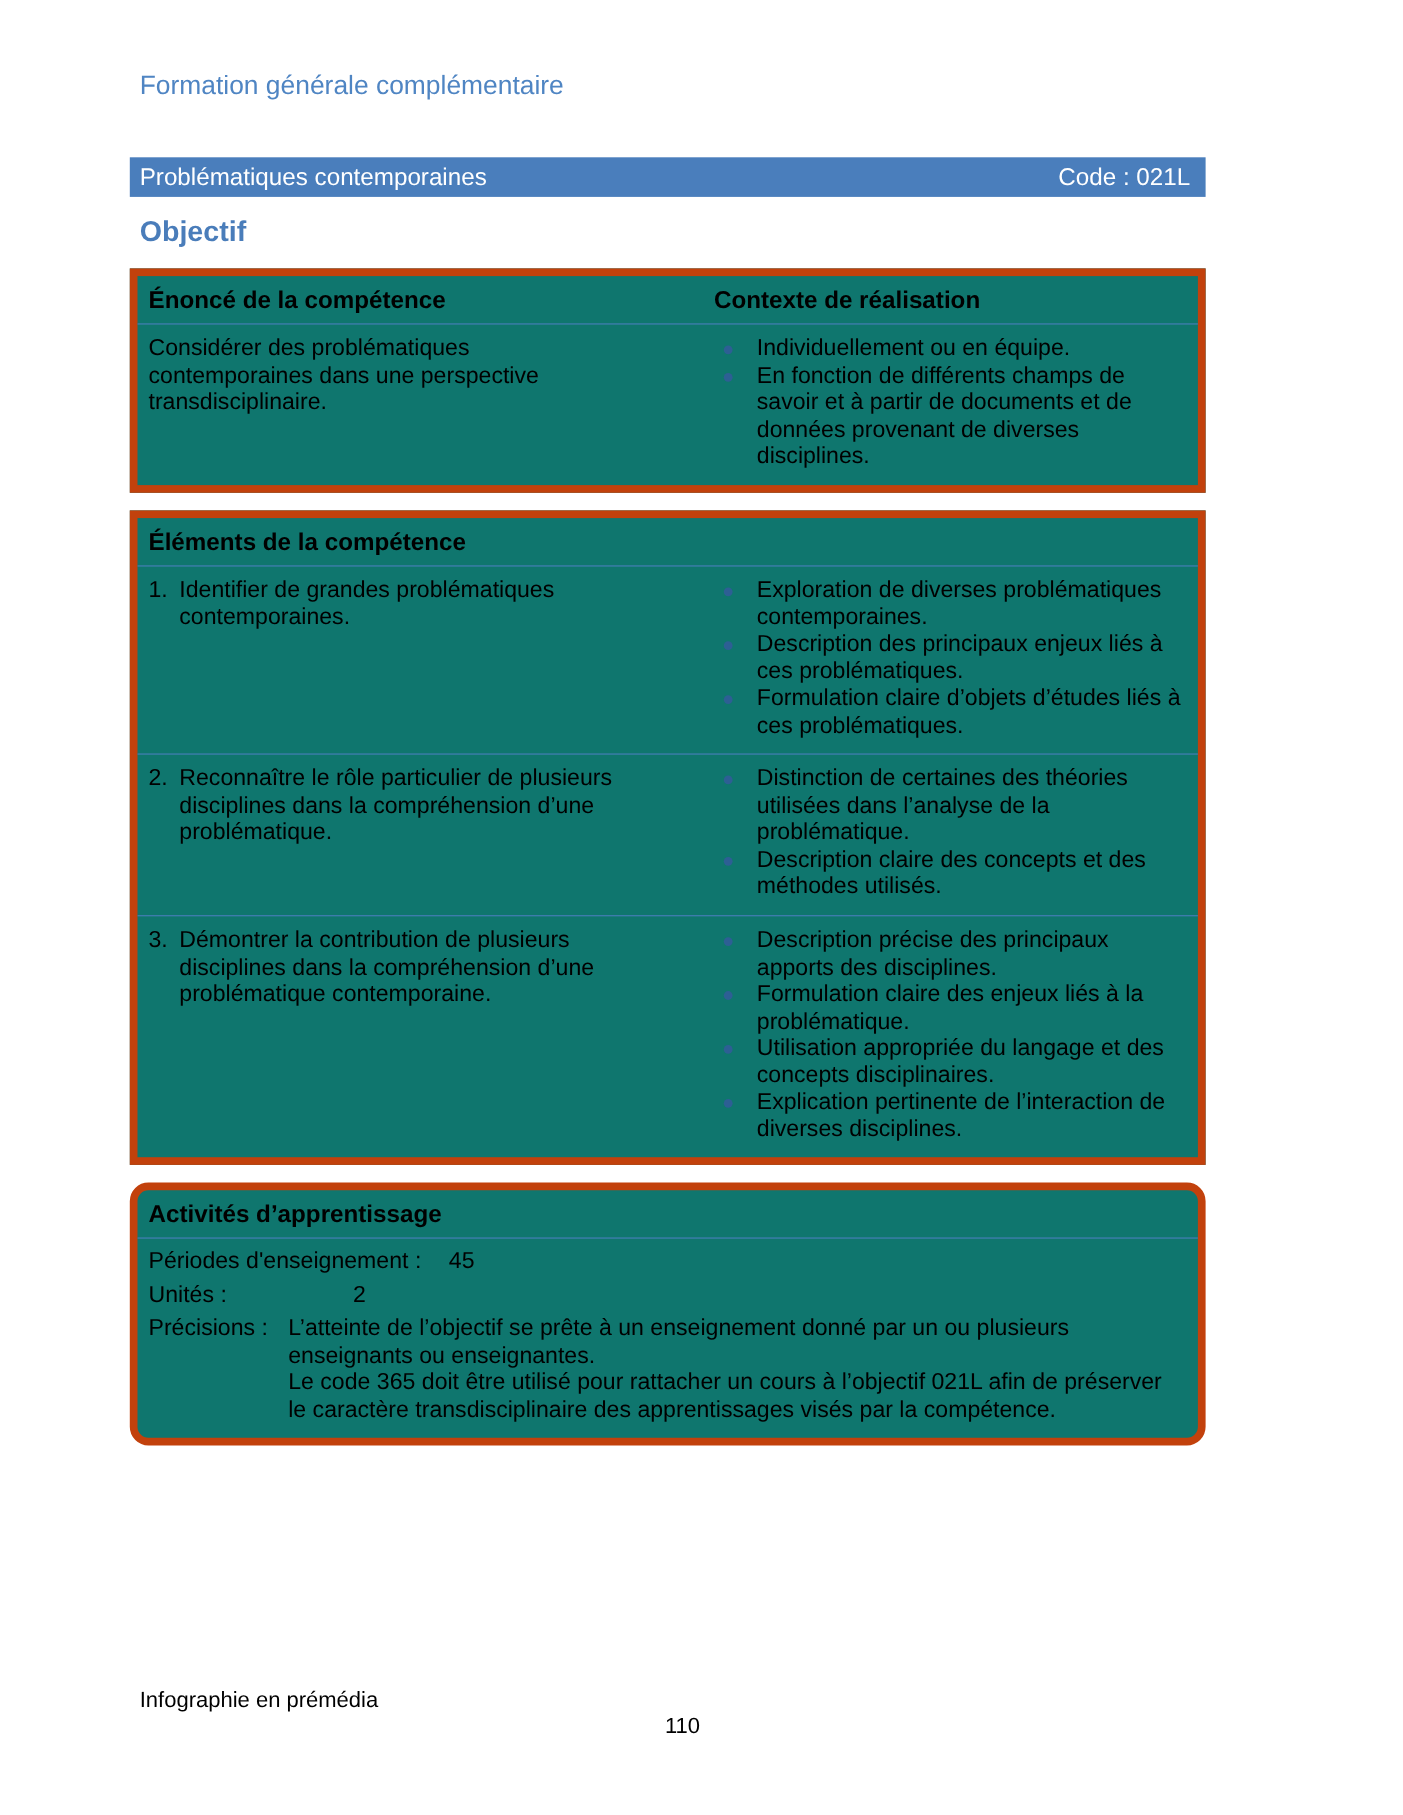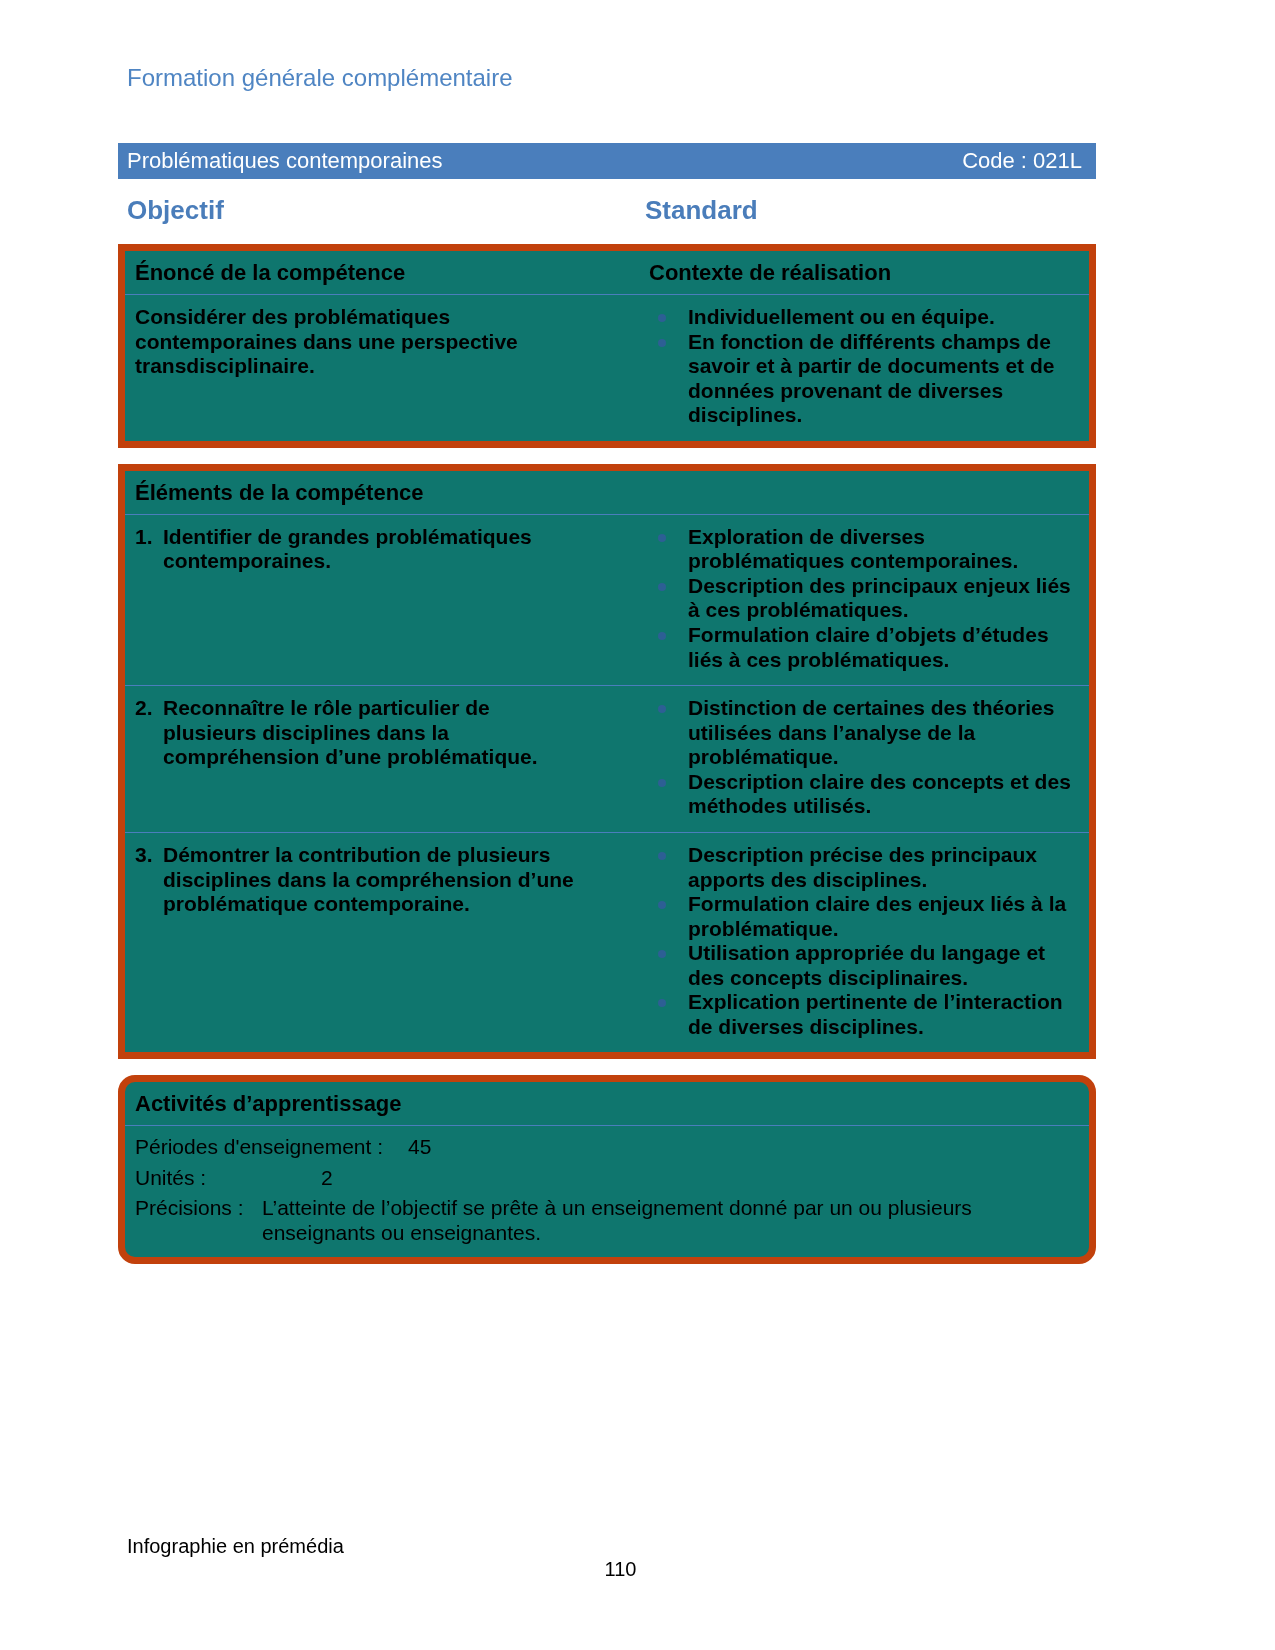--- a/index.html
+++ b/index.html
@@ -19,21 +19,21 @@
   }
 
   .col-headings{margin-top:16px;display:flex;font-size:26px;font-weight:bold;color:#4a7dba;}
   .col-headings .hl{flex:0 0 515px;padding-left:9px;box-sizing:border-box;}
   .col-headings .hr{flex:1;padding-left:12px;box-sizing:border-box;}
 
   .tbl{margin-top:19px;border:7px solid #c2410c;background:#0f766e;}
   .tbl-header{display:flex;font-weight:bold;font-size:22px;padding:9px 0 8px;border-bottom:1px solid #4a7ebc;}
   .cl{flex:0 0 512px;padding:0 55px 0 10px;box-sizing:border-box;}
   .cr{flex:1;padding:0 10px 0 12px;box-sizing:border-box;}
-  .tbl-row{display:flex;padding:10px 0 13px;font-weight:bold;}
+  .tbl-row{display:flex;padding:10px 0 13px;}
   .tbl-row + .tbl-row{border-top:1px solid #4a7ebc;}
 
   .num-item{display:flex;}
   .num{flex:0 0 28px;}
 
   ul.bullets{list-style:none;margin:0;padding:0;}
   ul.bullets li{display:flex;margin:0;}
   .dot{flex:0 0 8px;width:8px;height:8px;border-radius:50%;background:#2d5f94;margin:9px 22px 0 9px;}
   .bullet-text{flex:1;}
 
@@ -57,21 +57,20 @@
 
   <div class="doc-header">Formation générale complémentaire</div>
 
   <div class="banner">
     <span>Problématiques contemporaines</span>
     <span>Code : 021L</span>
   </div>
 
   <div class="col-headings">
     <div class="hl">Objectif</div>
-    <div class="hr">Standard</div>
   </div>
 
   <div class="tbl">
     <div class="tbl-header">
       <div class="cl">Énoncé de la compétence</div>
       <div class="cr">Contexte de réalisation</div>
     </div>
     <div class="tbl-row">
       <div class="cl">Considérer des problématiques contemporaines dans une perspective transdisciplinaire.</div>
       <div class="cr">
@@ -178,20 +177,21 @@
         <span>45</span>
       </div>
       <div class="act-row">
         <span class="lbl-units">Unités :</span>
         <span>2</span>
       </div>
       <div class="act-row">
         <span class="lbl-prec">Précisions :</span>
         <span class="prec-text">
           <div>L’atteinte de l’objectif se prête à un enseignement donné par un ou plusieurs enseignants ou enseignantes.</div>
+          <div>Le code 365 doit être utilisé pour rattacher un cours à l’objectif 021L afin de préserver le caractère transdisciplinaire des apprentissages visés par la compétence.</div>
         </span>
       </div>
     </div>
   </div>
 
 </div>
 
 <div class="footer-left">Infographie en prémédia</div>
 <div class="footer-page">110</div>
 

